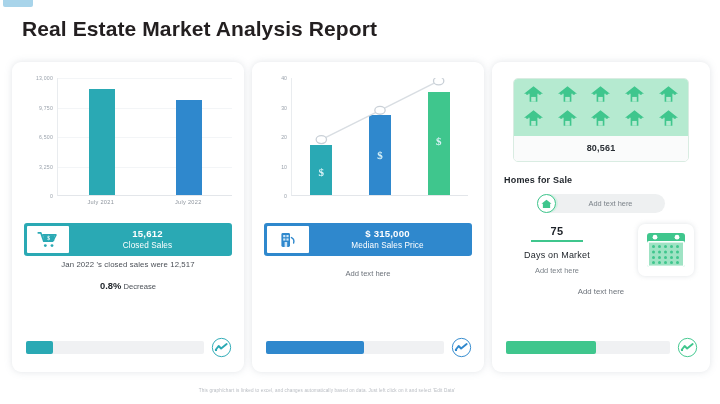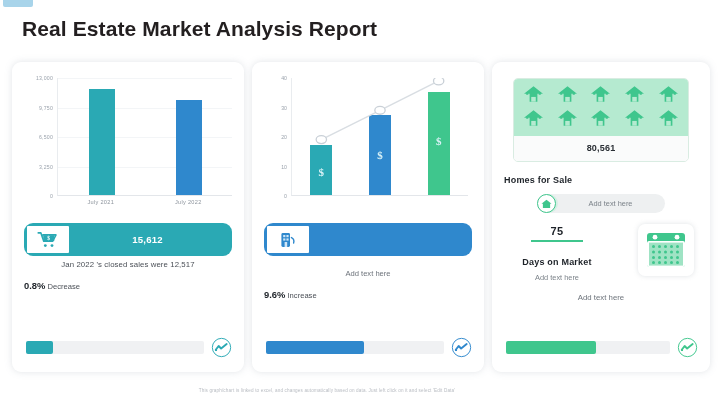--- a/index.html
+++ b/index.html
@@ -68,39 +68,39 @@
   .bar2 { width:22px; position:relative; display:flex;
     align-items:center; justify-content:center; }
   .bar2 .dollar {
     position:absolute; top:42%; font-size:11px; font-weight:700;
     color:#d9f2f6; font-family:"Liberation Serif", serif;
   }
   .line2 { position:absolute; inset:0; pointer-events:none; }
 
   
   .banner {
-    margin-top:10px; height:33px; border-radius:9px;
+    margin-top:10px; height:33px; border-radius:3px;
     display:flex; align-items:center; overflow:hidden;
   }
   .banner .ico {
     width:42px; height:27px; margin-left:3px; background:#fff;
     display:flex; align-items:center; justify-content:center;
     border-radius:1px; flex:none;
   }
   .banner .txt { flex:1; text-align:center; color:#fff; padding-right:6px; }
   .banner .big { font-size:9.6px; font-weight:700; line-height:12px; letter-spacing:.2px;}
   .banner .sub { font-size:8.2px; line-height:11px; letter-spacing:.1px;}
   .bn-teal { background:#2aa9b4; }
   .bn-blue { background:#2f88cd; }
 
   .note {
     margin-top:4px; text-align:center; font-size:7.8px; color:#4a4f56;
     letter-spacing:.1px;
   }
-  .delta { margin-top:11px; font-size:7.6px; color:#4a4f56; }
+  .delta { margin-top:11px; text-align:center; font-size:7.6px; color:#4a4f56; }
   .delta b { font-size:9.4px; color:#1d2228; }
   .addtext-center { margin-top:13px; text-align:center; font-size:7.6px; color:#6d737b; }
 
   .progress-row {
     position:absolute; left:14px; right:12px; bottom:14px;
     display:flex; align-items:center; gap:7px;
   }
   .track { flex:1; height:13px; background:#f0f1f3; border-radius:2px; position:relative; }
   .fill { position:absolute; left:0; top:0; bottom:0; border-radius:2px; }
   .circ-ico {
@@ -136,21 +136,21 @@
     background:#fff; border:1.6px solid #3fc68d;
     display:flex; align-items:center; justify-content:center; flex:none;
     box-shadow:2px 0 0 0 #d5efe3;
   }
   .pill .ptxt { flex:1; text-align:center; font-size:7.4px; color:#7b8289; }
 
   .dom-wrap { margin-top:11px; display:flex; align-items:flex-start;gap:28px; }
   .dom-left { flex:1; text-align:center; padding-top:1px; }
   .dom-num { font-size:11px; font-weight:700; color:#1d2228; letter-spacing:.3px; }
   .dom-rule { width:52px; height:2px; background:#3fc68d; margin:3px auto 0; }
-  .dom-label { margin-top:15px; font-size:9px; font-weight:700; color:#1d2228; letter-spacing:.2px;}
+  .dom-label { margin-top:8px; font-size:9px; font-weight:400; color:#1d2228; letter-spacing:.2px;}
   .dom-sub { margin-top:6px; font-size:7.4px; color:#7b8289; }
   .cal-box {
     width:56px; height:52px; flex:none; margin-right:4px; background:#fff;
     border-radius:7px; box-shadow:0 0 5px rgba(150,160,170,.3);
     display:flex; align-items:center; justify-content:center;
   }
   .addtext3 { margin-top:11px; text-align:center; font-size:7.8px; color:#6d737b; }
 
   .footer {
     position:absolute; left:0; right:0; top:388px; text-align:center;
@@ -199,20 +199,21 @@
           <svg width="22" height="16" viewBox="0 0 24 18">
             <path d="M1 1h3l3.2 9.4h10.1L21 3.2H6.4" fill="none" stroke="#2aa9b4" stroke-width="1.8" stroke-linecap="round" stroke-linejoin="round"></path>
             <rect x="6.6" y="3.6" width="12.4" height="6.6" fill="#2aa9b4"></rect>
             <text x="12.8" y="9.2" font-size="6.4" fill="#ffffff" text-anchor="middle" font-family="Liberation Serif, serif" font-weight="bold">$</text>
             <circle cx="9" cy="15.3" r="1.6" fill="#2aa9b4"></circle>
             <circle cx="16.5" cy="15.3" r="1.6" fill="#2aa9b4"></circle>
           </svg>
         </div>
         <div class="txt">
           <div class="big">15,612</div>
+          <div class="sub">Closed Sales</div>
         </div>
       </div>
 
       <div class="note">Jan 2022 's closed sales were 12,517</div>
 
       <div class="delta">
         <b>0.8%</b>
         <span>Decrease</span>
       </div>
 
@@ -266,28 +267,28 @@
           <svg width="20" height="18" viewBox="0 0 20 18">
             <rect x="3.4" y="2" width="8.6" height="14" rx="1.4" fill="#2f88cd"></rect>
             <rect x="5.2" y="4" width="2.2" height="2.2" fill="#cfe6f7"></rect>
             <rect x="8.4" y="4" width="2.2" height="2.2" fill="#cfe6f7"></rect>
             <rect x="5.2" y="7.4" width="2.2" height="2.2" fill="#cfe6f7"></rect>
             <rect x="8.4" y="7.4" width="2.2" height="2.2" fill="#cfe6f7"></rect>
             <rect x="6.6" y="11" width="2.6" height="5" fill="#cfe6f7"></rect>
             <path d="M13.4 6.6 q3.4 1.4 2.2 5.4" fill="none" stroke="#2f88cd" stroke-width="1.4" stroke-linecap="round"></path>
           </svg>
         </div>
+        <div class="txt">
+          <div class="big">$ 315,000</div>
+          <div class="sub">Median Sales Price</div>
+        </div>
       </div>
 
       <div class="addtext-center">Add text here</div>
 
-      <div class="delta">
-        <b>9.6%</b>
-        <span>Increase</span>
-      </div>
 
       <div class="progress-row">
         <div class="track">
           <div class="fill" id="p2fill" style="width: 55%; background: rgb(47, 136, 205);"></div>
         </div>
         <div class="circ-ico">
           <svg width="21" height="21" viewBox="0 0 22 22">
             <circle cx="11" cy="11" r="9.6" fill="#fff" stroke="#2f88cd" stroke-width="1"></circle>
             <path d="M5 13.4 L8 9.4 L10.6 12 L16.4 7.4" fill="none" stroke="#2f88cd" stroke-width="2" stroke-linecap="round" stroke-linejoin="round"></path>
             <rect x="4.2" y="12.6" width="2.1" height="2.1" fill="#2f88cd"></rect>

